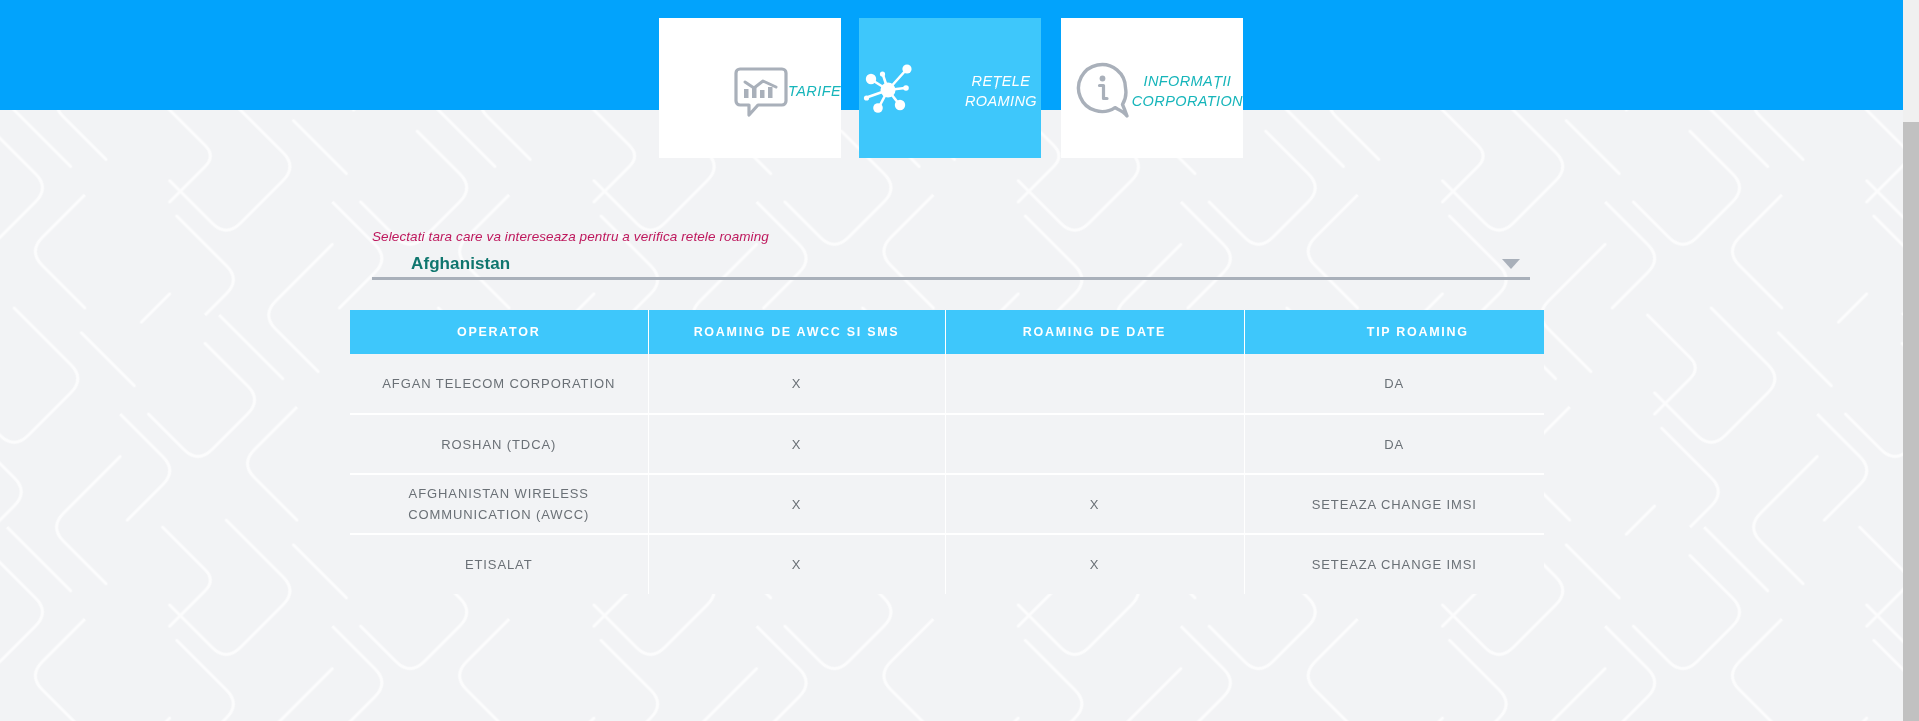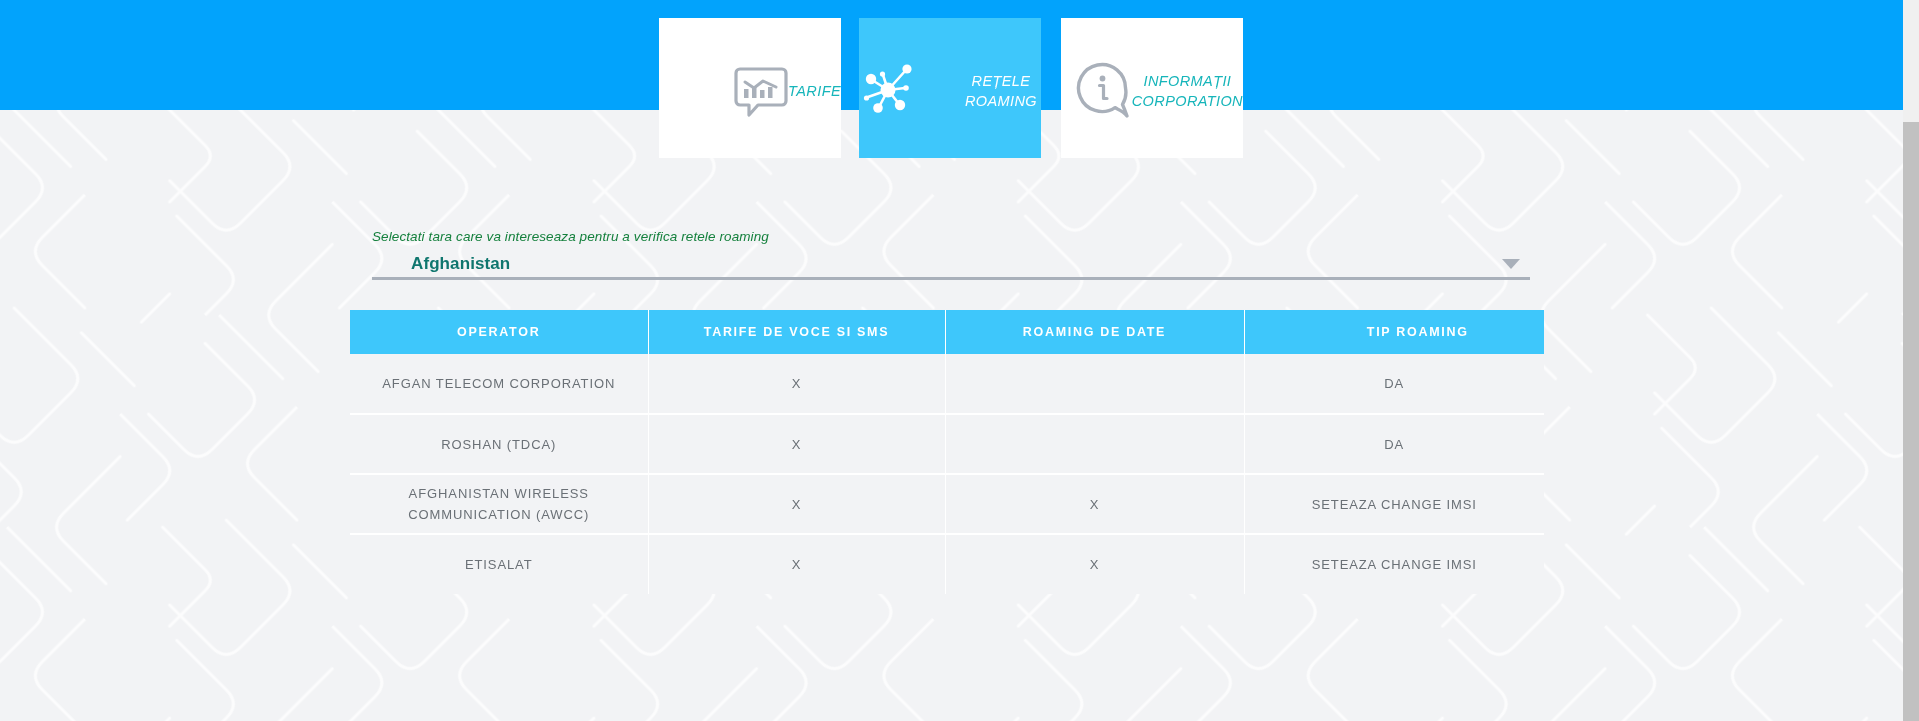--- a/index.html
+++ b/index.html
@@ -83,21 +83,21 @@
   
   #select-wrap {
     position: absolute;
     left: 372px;
     top: 228px;
     width: 1158px;
   }
   #select-label {
     font-style: italic;
     font-size: 13.5px;
-    color: #15803d;
+    color: #be185d;
     line-height: 18px;
     letter-spacing: 0.1px;
   }
   #select-box {
     position: relative;
     margin-top: 4px;
     height: 30px;
     border-bottom: 3px solid #a9b0ba;
     cursor: pointer;
   }
@@ -276,21 +276,21 @@
   <table id="table">
     <colgroup>
       <col class="col-operator">
         <col class="col-voice">
         <col class="col-data">
         <col class="col-type">
     </colgroup>
     <thead>
       <tr>
         <th>OPERATOR</th>
-        <th>TARIFE DE VOCE SI SMS</th>
+        <th>ROAMING DE AWCC SI SMS</th>
         <th>ROAMING DE DATE</th>
         <th>TIP ROAMING</th>
       </tr>
     </thead>
     <tbody>
       <tr>
         <td>AFGAN TELECOM CORPORATION</td>
         <td>X</td>
         <td></td>
         <td>DA</td>

